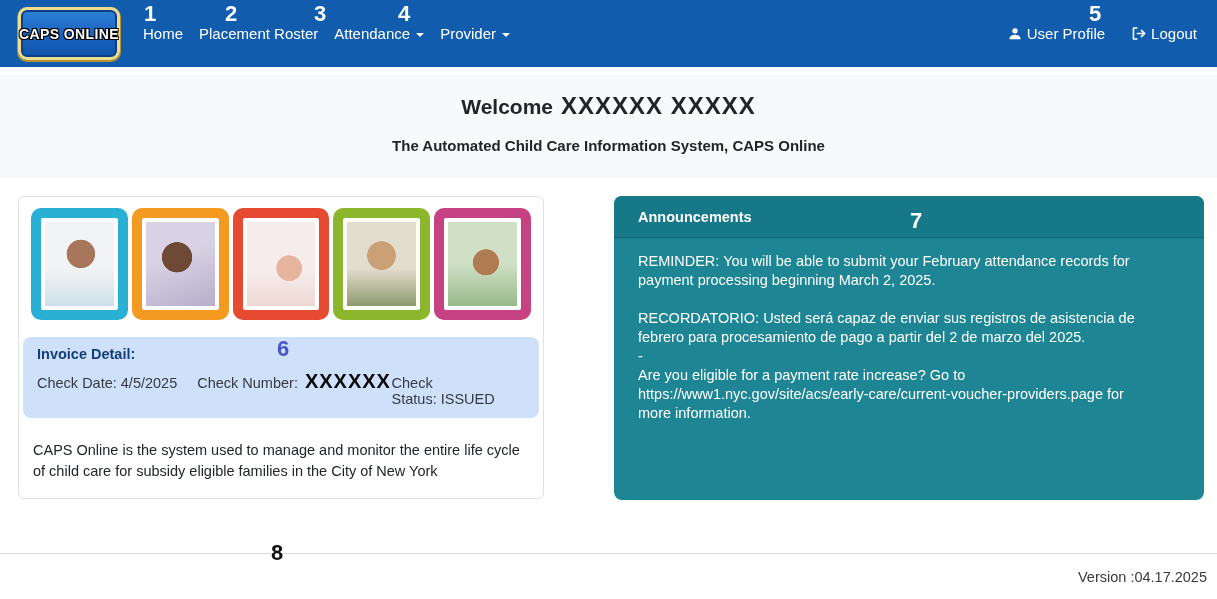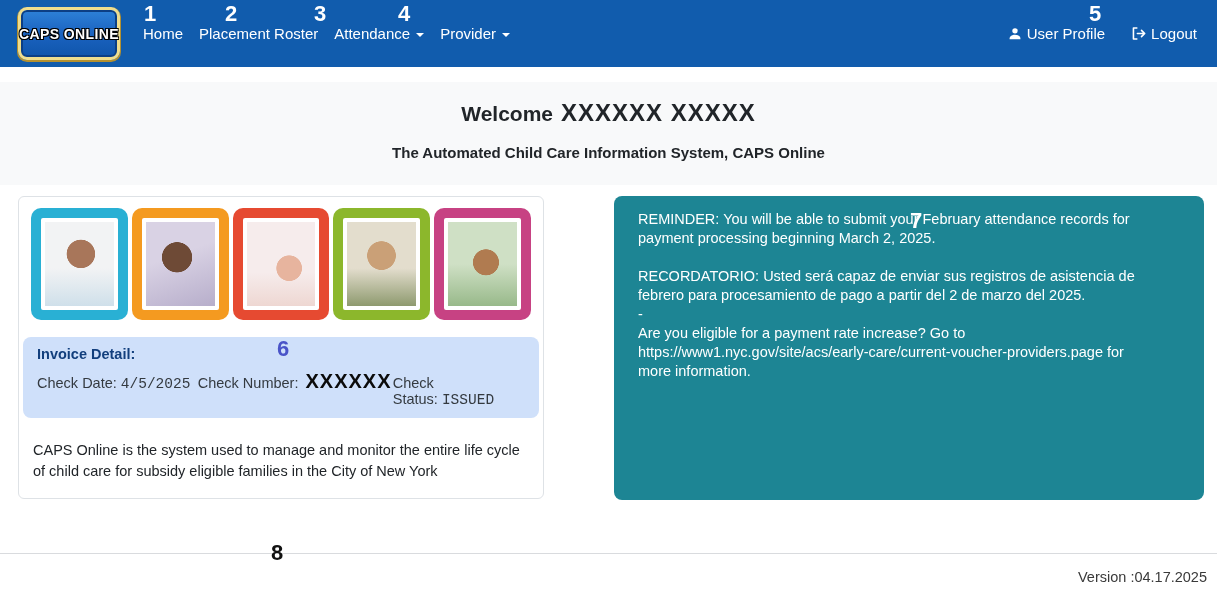--- a/index.html
+++ b/index.html
@@ -36,21 +36,21 @@
     border-top:4px solid #fff; display:inline-block;
   }
   .nav-right { margin-left:auto; display:flex; align-items:center; gap:26px; padding-right:2px; }
   .nav-right a {
     color:#fff; font-size:15px; text-decoration:none; cursor:pointer;
     display:flex; align-items:center; gap:5px; white-space:nowrap;
   }
 
   
   .welcome {
-    position:absolute; top:82px; left:0; width:1217px; height:103px;
+    position:absolute; top:75px; left:0; width:1217px; height:103px;
     background:#f8f9fa; text-align:center;
   }
   .welcome-title { padding-top:17px; font-size:21px; font-weight:600; color:#212529; }
   .welcome-title .uname { font-size:24px; font-weight:700; letter-spacing:1px; margin-left:8px; }
   .welcome-sub { margin-top:17px; font-size:15px; font-weight:700; color:#212529; }
 
   
   .left-card {
     position:absolute; left:18px; top:196px; width:526px; height:303px;
     background:#fff; border:1px solid #dee2e6; border-radius:6px;
@@ -75,21 +75,21 @@
 
   .invoice {
     margin:17px 4px 0; height:81px; background:#cfe0fa; border-radius:8px;
     padding:9px 14px;
   }
   .invoice-title { color:#123f7d; font-weight:700; font-size:14.5px; }
   .invoice-row { display:flex; align-items:baseline; margin-top:8px; font-size:14.5px; color:#343a40; }
   .inv-col1 { width:178px; }
   .inv-col2 { width:216px; display:flex; align-items:baseline; }
   .check-num { font-size:20px; font-weight:700; color:#0b0b0b; letter-spacing:1px; margin-left:7px; }
-  .inv-val { margin-left:4px;font-family:Liberation Mono, monospace; }
+  .inv-val { margin-left:4px; }
 
   .about { padding:22px 14px 0; font-size:14.5px; line-height:1.45; color:#212529; }
 
   
   .announce {
     position:absolute; left:614px; top:196px; width:590px; height:304px;
     background:#1d8594; border-radius:8px; color:#fff; overflow:hidden;
   }
   .announce-header {
     background:#177888; border-bottom:1px solid #10606e;
@@ -211,20 +211,21 @@
       </div>
       <div>
         <span>Check Status:</span><span class="inv-val">ISSUED</span>
       </div>
     </div>
   </div>
   <div class="about">CAPS Online is the system used to manage and monitor the entire life cycle of child care for subsidy eligible families in the City of New York</div>
 </section>
 
 <section class="announce">
+  <div class="announce-header">Announcements</div>
   <div class="announce-body">
     <p class="gap">REMINDER: You will be able to submit your February attendance records for payment processing beginning March 2, 2025.</p>
     <p>RECORDATORIO: Usted será capaz de enviar sus registros de asistencia de febrero para procesamiento de pago a partir del 2 de marzo del 2025.</p>
     <p>-</p>
     <p class="gap">Are you eligible for a payment rate increase? Go to https://www1.nyc.gov/site/acs/early-care/current-voucher-providers.page for more information.</p>
   </div>
 </section>
 
 <footer class="footer">
   <div class="footer-right">Version :04.17.2025</div>

